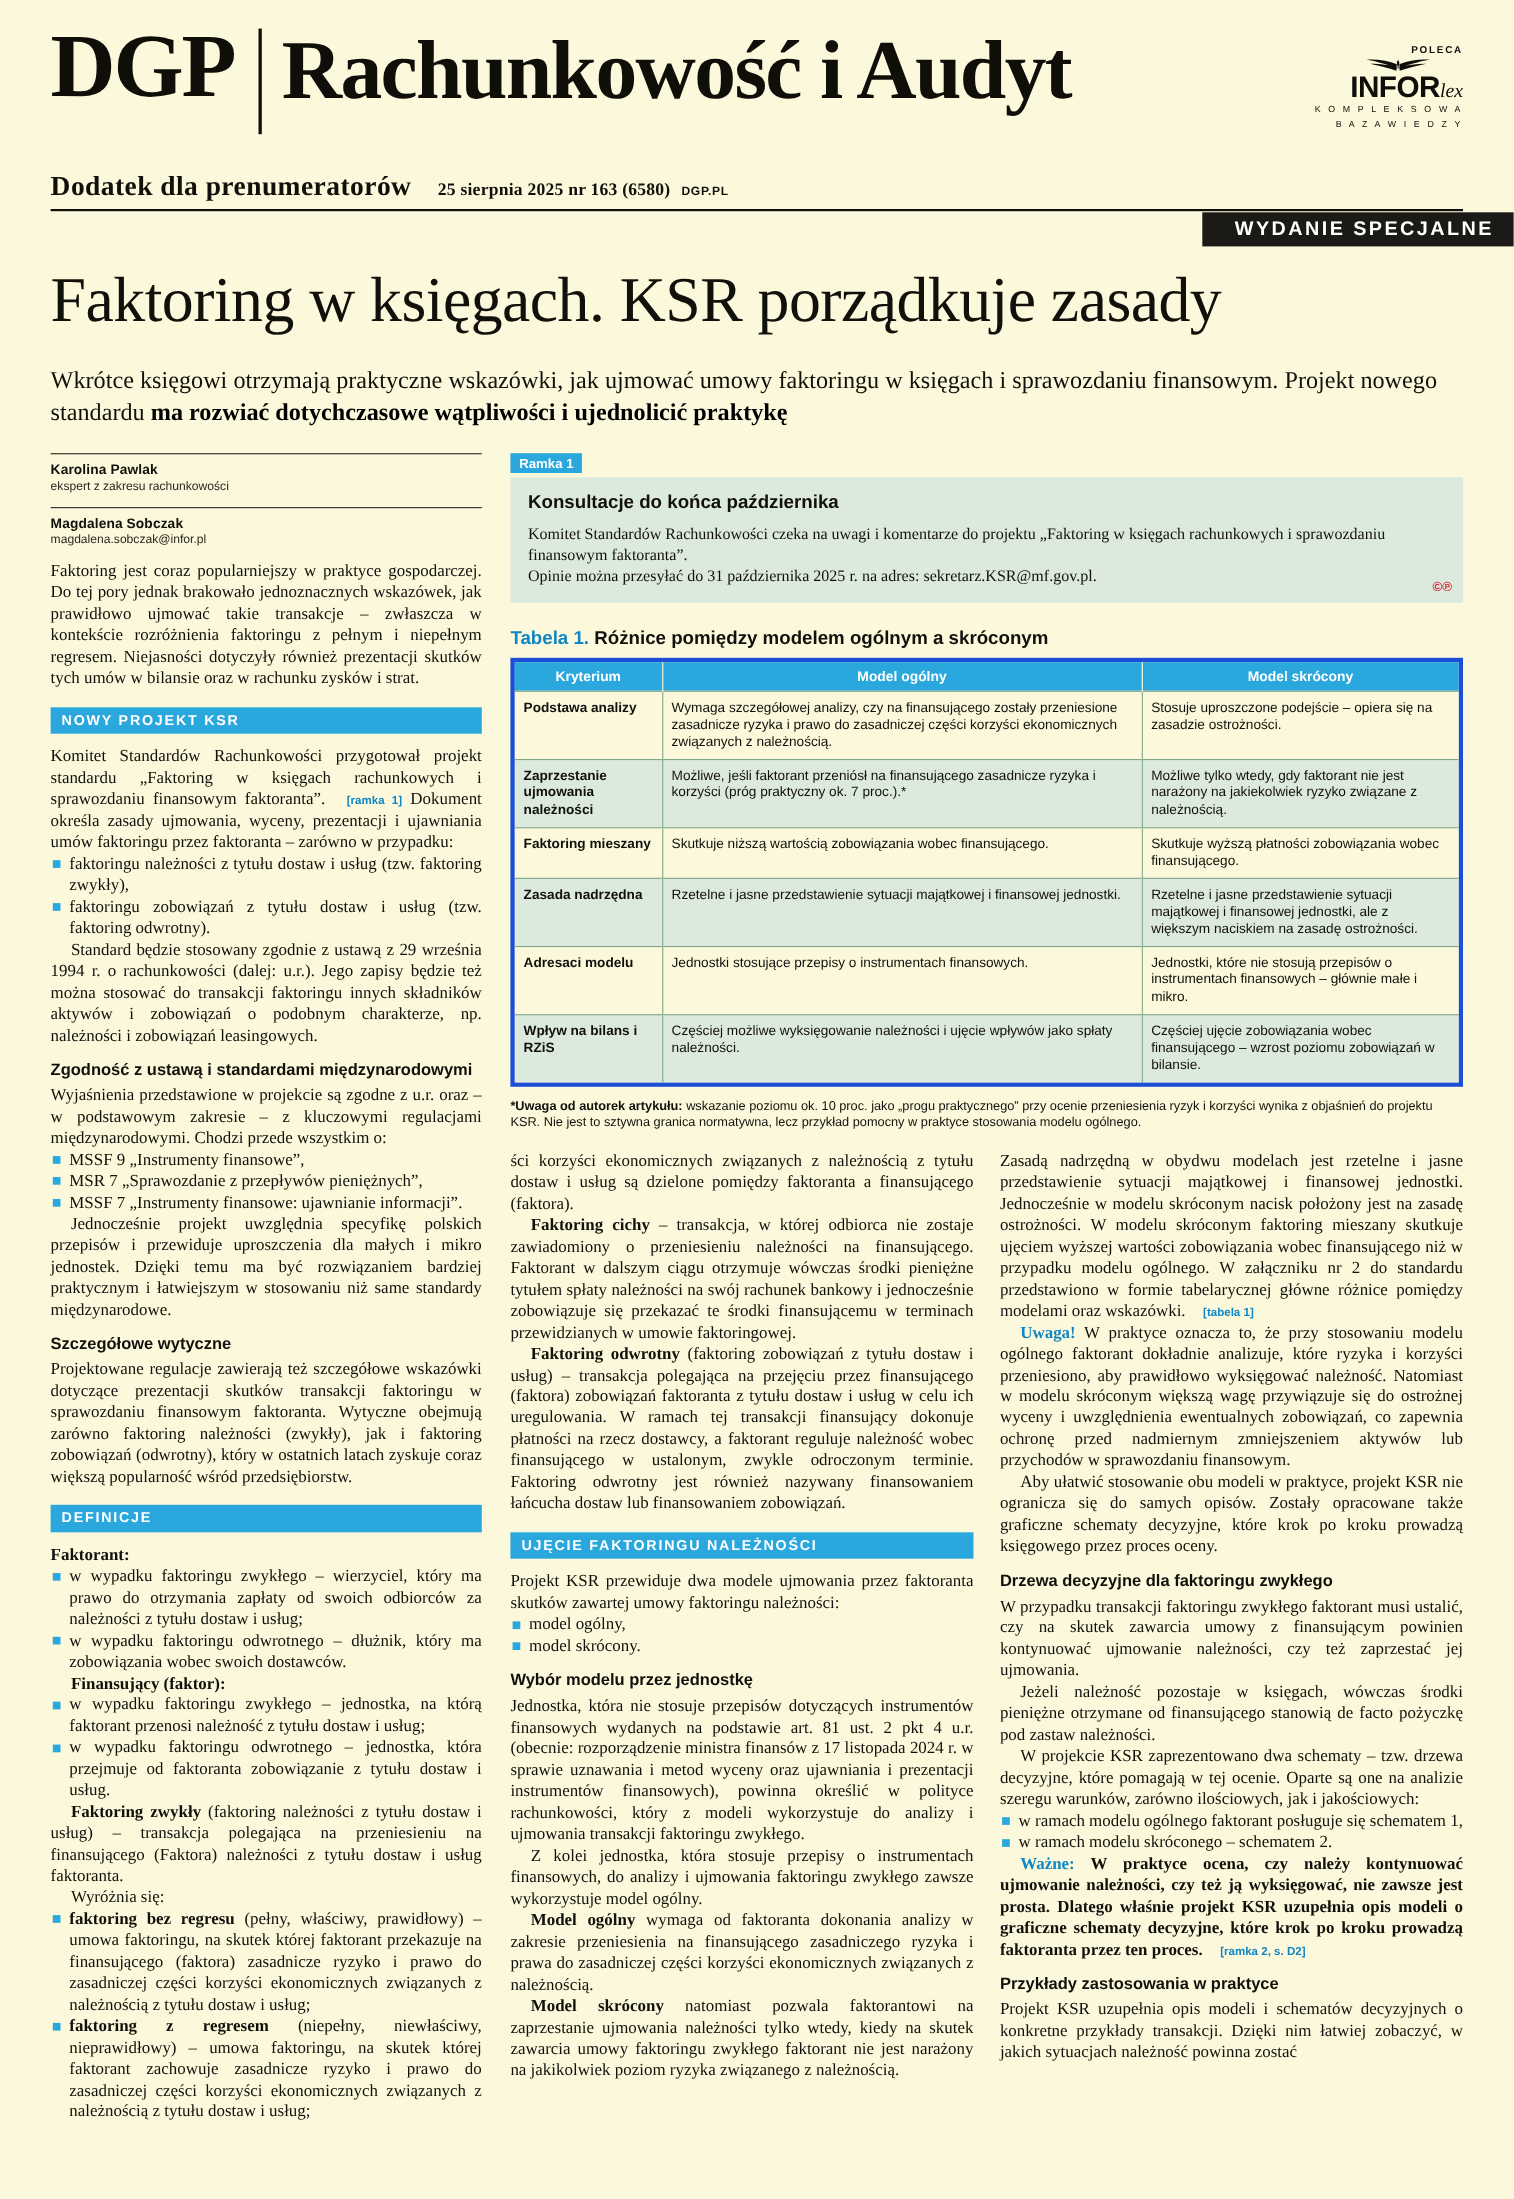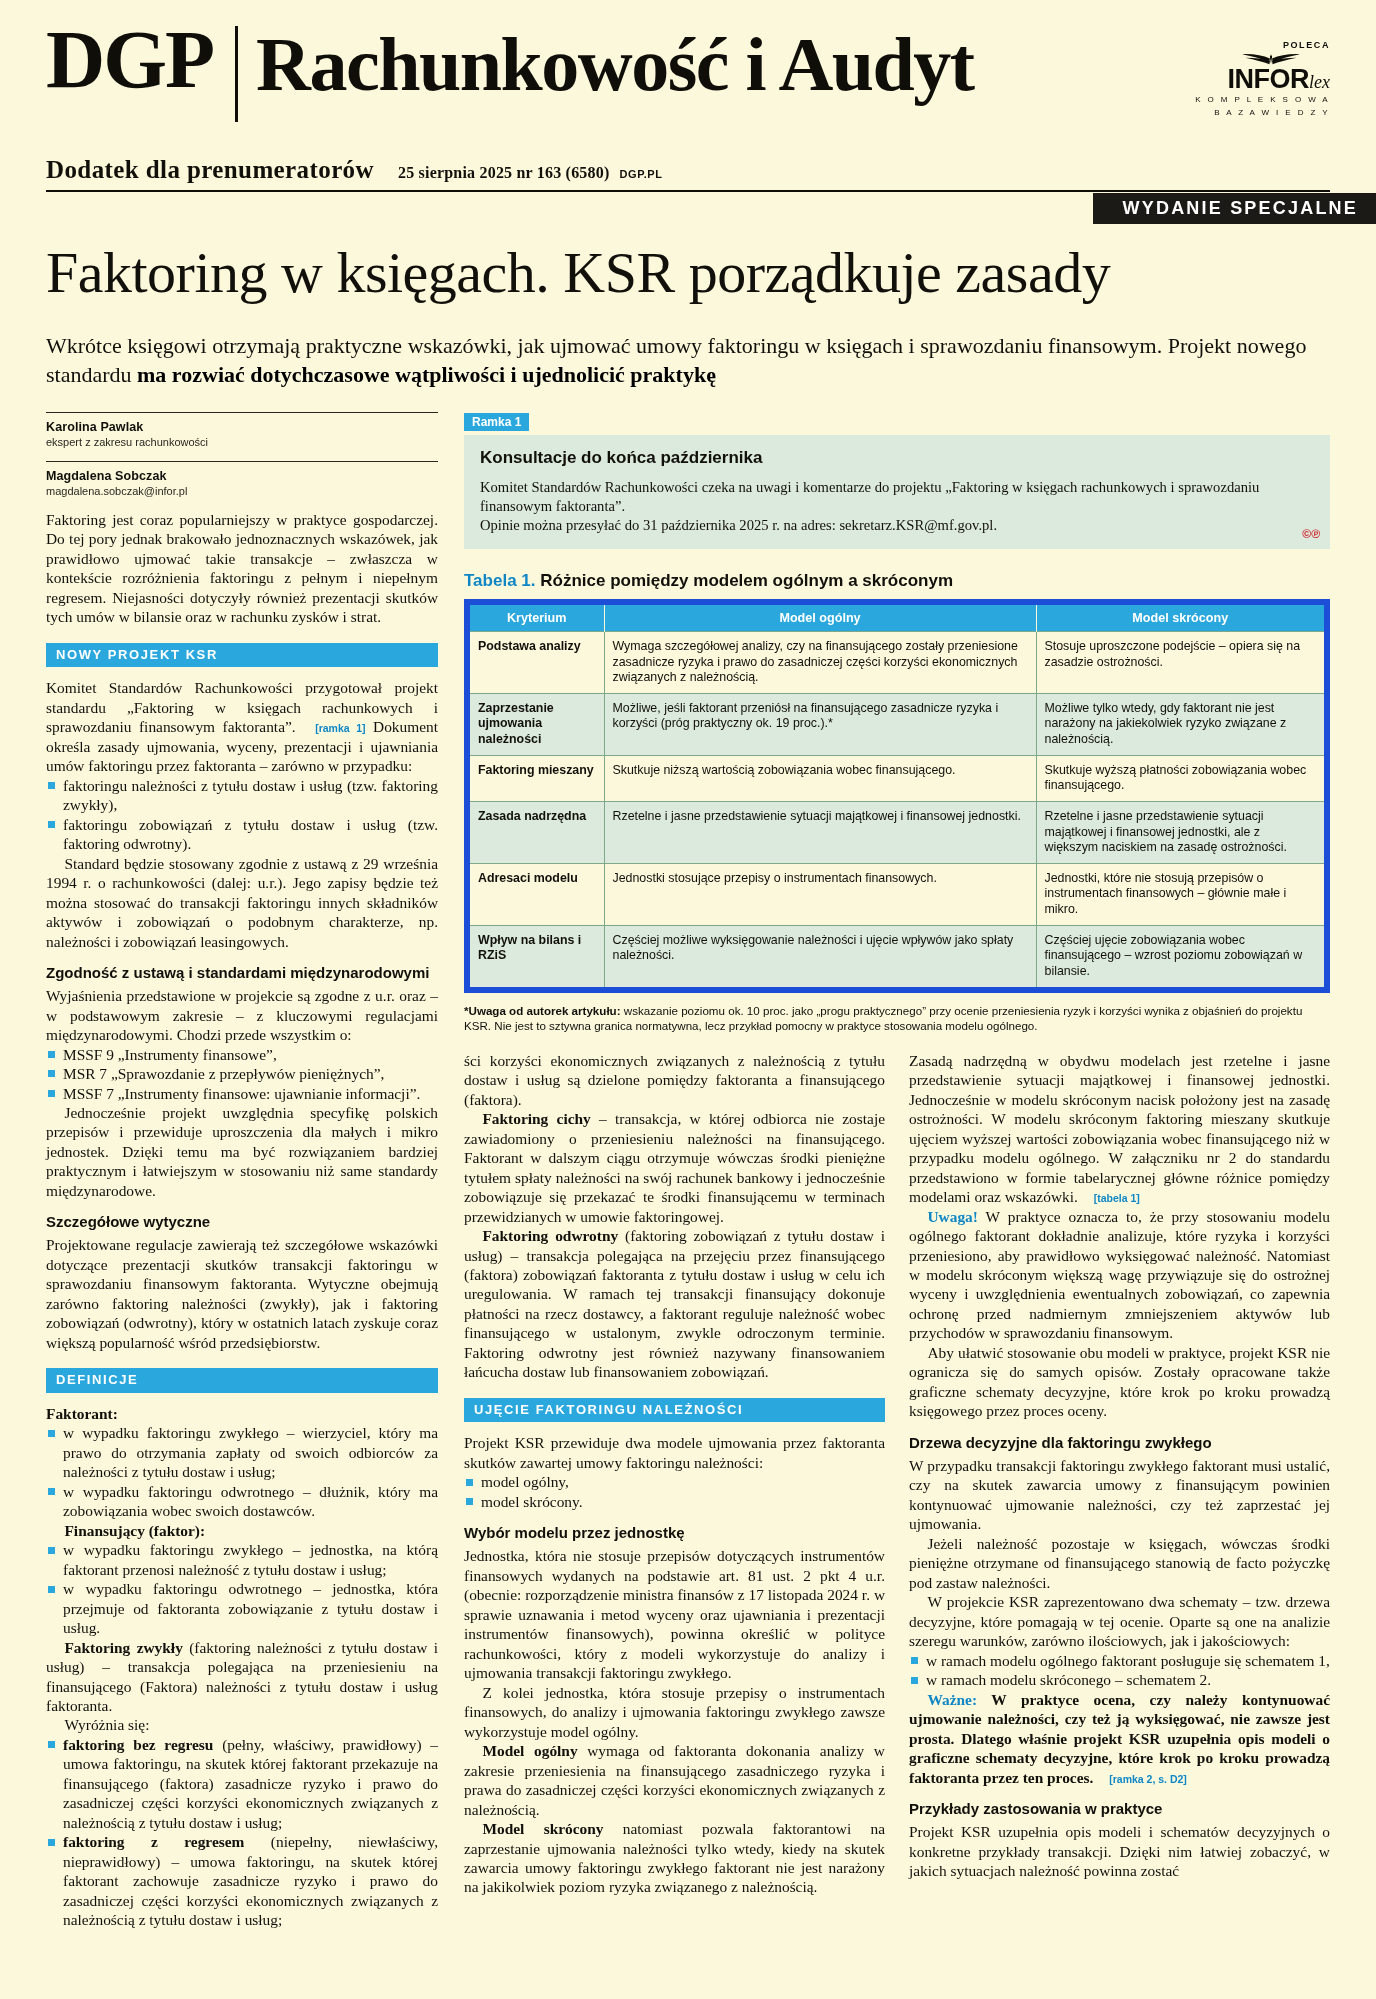--- a/index.html
+++ b/index.html
@@ -109,21 +109,21 @@
     font-size:12.4px;line-height:1.26;padding:7px 8px;vertical-align:top;
     border-top:1px solid #7fa88b;border-right:1px solid #7fa88b;
   }
   table.diff td:last-child{border-right:none;}
   table.diff tr.odd td{background:#fbf8dc;}
   table.diff tr.even td{background:#dceade;}
   table.diff td.crit{font-weight:bold;}
   table.diff col.c1{width:134px;}
   table.diff col.c2{width:auto;}
   table.diff col.c3{width:288px;}
-  .tbl-wrap{border:6px solid #1d4ed8;}
+  .tbl-wrap{border:4px solid #1d4ed8;}
   .tnote{font-family:"Liberation Sans",sans-serif;font-size:11.6px;line-height:1.3;margin-top:10px;}
   .tnote b{font-weight:bold;}
 
   
   .flow3{display:flex;margin-top:18px;gap:24px;}
   .fcol{flex:1;min-width:0;}
 </style>
 </head>
 <body>
 
@@ -247,21 +247,21 @@
           </tr>
         </thead>
         <tbody>
           <tr class="odd">
             <td class="crit">Podstawa analizy</td>
             <td>Wymaga szczegółowej analizy, czy na finansującego zostały przeniesione zasadnicze ryzyka i prawo do zasadniczej części korzyści ekonomicznych związanych z należnością.</td>
             <td>Stosuje uproszczone podejście – opiera się na zasadzie ostrożności.</td>
           </tr>
           <tr class="even">
             <td class="crit">Zaprzestanie ujmowania należności</td>
-            <td>Możliwe, jeśli faktorant przeniósł na finansującego zasadnicze ryzyka i korzyści (próg praktyczny ok. 19 proc.).*</td>
+            <td>Możliwe, jeśli faktorant przeniósł na finansującego zasadnicze ryzyka i korzyści (próg praktyczny ok. 7 proc.).*</td>
             <td>Możliwe tylko wtedy, gdy faktorant nie jest narażony na jakiekolwiek ryzyko związane z należnością.</td>
           </tr>
           <tr class="odd">
             <td class="crit">Faktoring mieszany</td>
             <td>Skutkuje niższą wartością zobowiązania wobec finansującego.</td>
             <td>Skutkuje wyższą płatności zobowiązania wobec finansującego.</td>
           </tr>
           <tr class="even">
             <td class="crit">Zasada nadrzędna</td>
             <td>Rzetelne i jasne przedstawienie sytuacji majątkowej i finansowej jednostki.</td>

